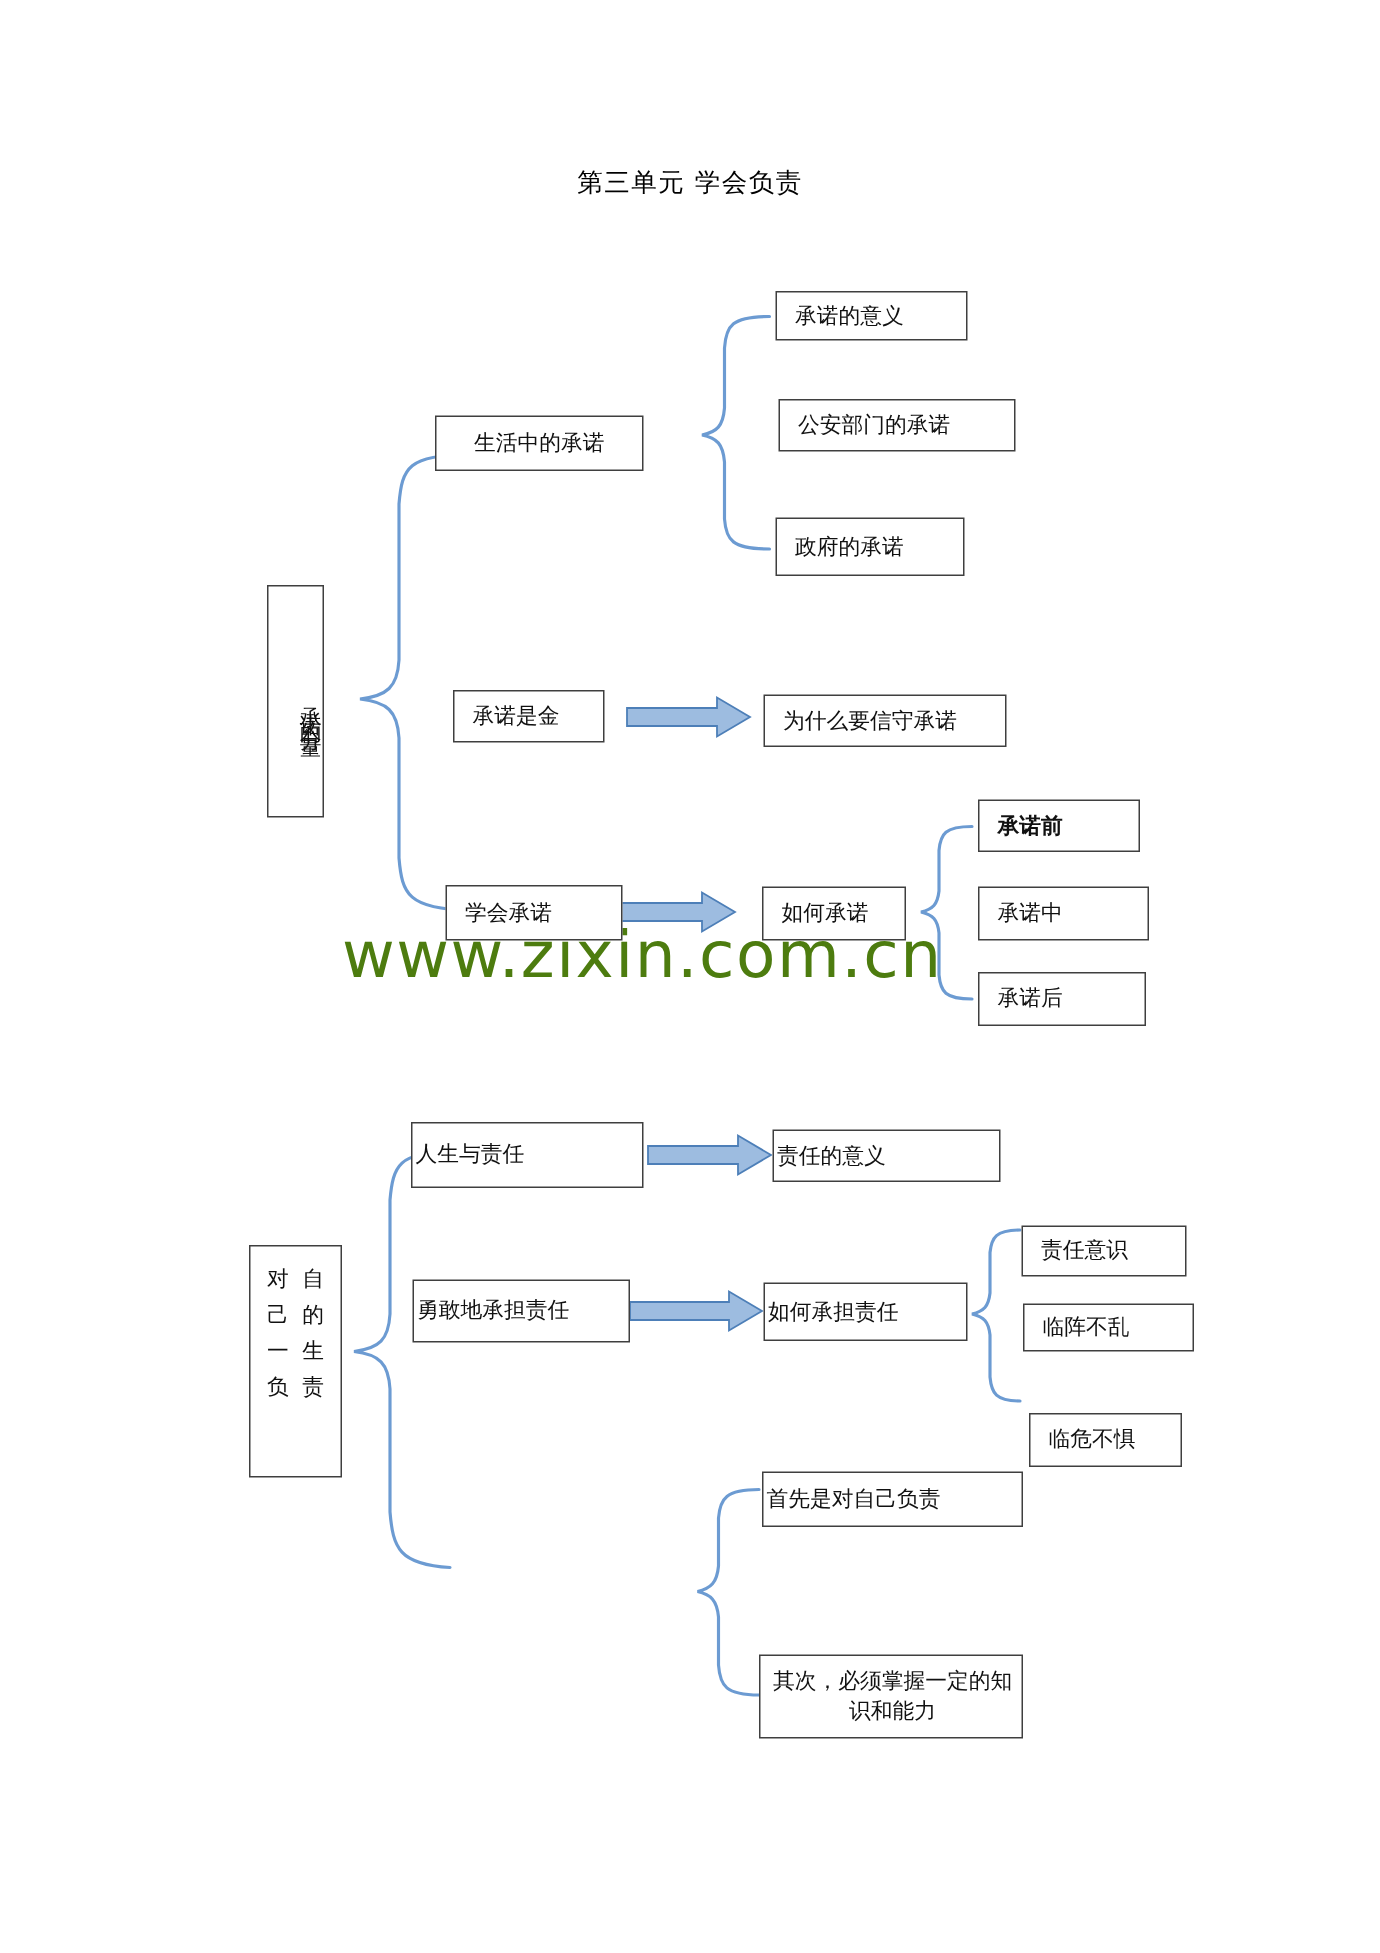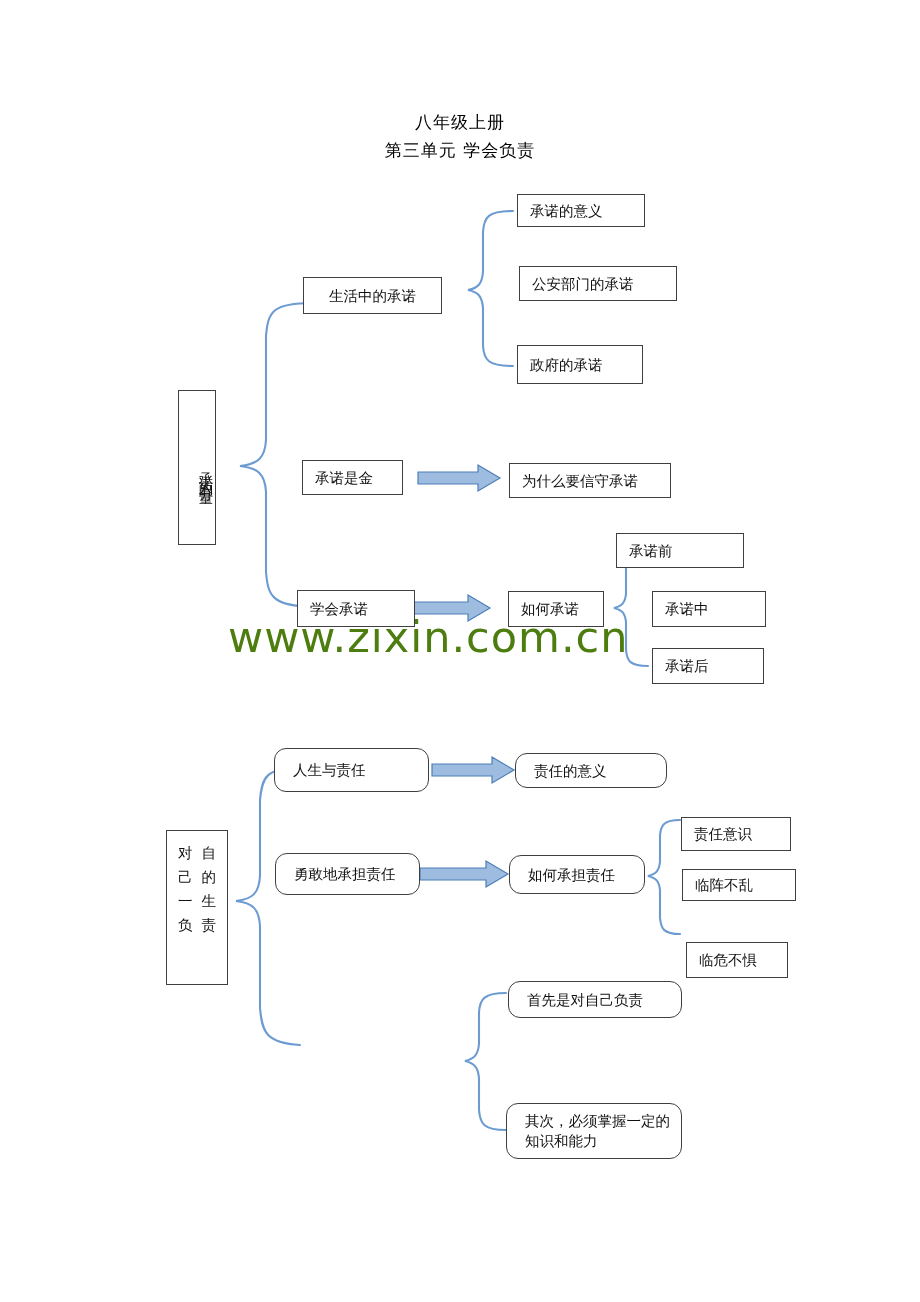--- a/index.html
+++ b/index.html
@@ -23,24 +23,25 @@
     white-space:nowrap;user-select:none;
   }
 
   
   .node{
     position:absolute;box-sizing:border-box;
     border:1.3px solid #3f3f3f;background:#ffffff;
     display:flex;align-items:center;
     font-size:14.5px;line-height:20px;color:#111;
     z-index:3;
-  }
-  .node.center{justify-content:center;margin-left:13px;}
+    text-align:center;
+  }
+  .node.center{justify-content:center;}
   .node.padleft{padding-left:12px;}
-  .node.padleft2{padding-left:18px;border-radius:12px;}
+  .node.padleft2{padding-left:2px;}
 
   
   .rootbox{
     position:absolute;box-sizing:border-box;
     border:1.3px solid #3f3f3f;background:#ffffff;
     z-index:3;
     display:flex;justify-content:center;
     font-size:14.5px;color:#111;
   }
   .root-vert{
@@ -59,21 +60,20 @@
   svg.layer{position:absolute;left:0;top:0;width:920px;height:1302px;z-index:1;pointer-events:none;}
   .brace{fill:none;stroke:#6c9bd2;stroke-width:2.1;stroke-linecap:round;}
   .arrow{fill:#9dbce0;stroke:#4d7fb8;stroke-width:1.2;}
 </style>
 </head>
 <body>
 
 <div class="page">
 
   <div class="title-block">
-    <div class="title-line">八年级上册</div>
     <div class="title-line">第三单元  学会负责</div>
   </div>
 
   <div class="watermark">www.zixin.com.cn</div>
 
   <svg class="layer" viewBox="0 0 920 1302">
 
     <path class="brace" d="
       M 313,303
       C 272,303 268,312 266,336
@@ -170,21 +170,21 @@
   </div>
 
   <div class="node padleft" style="left:297px;top:590px;width:118px;height:37px;">
     <span>学会承诺</span>
   </div>
 
   <div class="node padleft" style="left:508px;top:591px;width:96px;height:36px;">
     <span>如何承诺</span>
   </div>
 
-  <div class="node padleft" style="left:616px;top:533px;width:128px;height:35px;">
+  <div class="node padleft" style="left:652px;top:533px;width:108px;height:35px;font-weight:bold;">
     <span>承诺前</span>
   </div>
 
   <div class="node padleft" style="left:652px;top:591px;width:114px;height:36px;">
     <span>承诺中</span>
   </div>
 
   <div class="node padleft" style="left:652px;top:648px;width:112px;height:36px;">
     <span>承诺后</span>
   </div>

